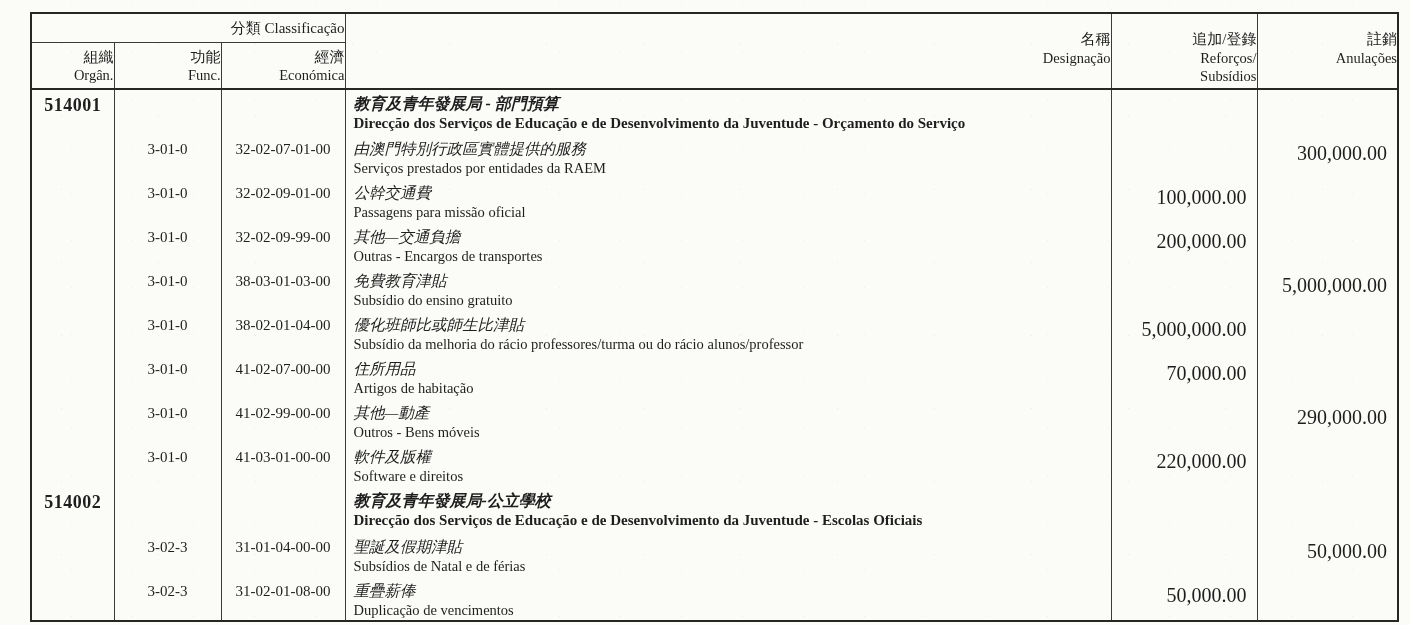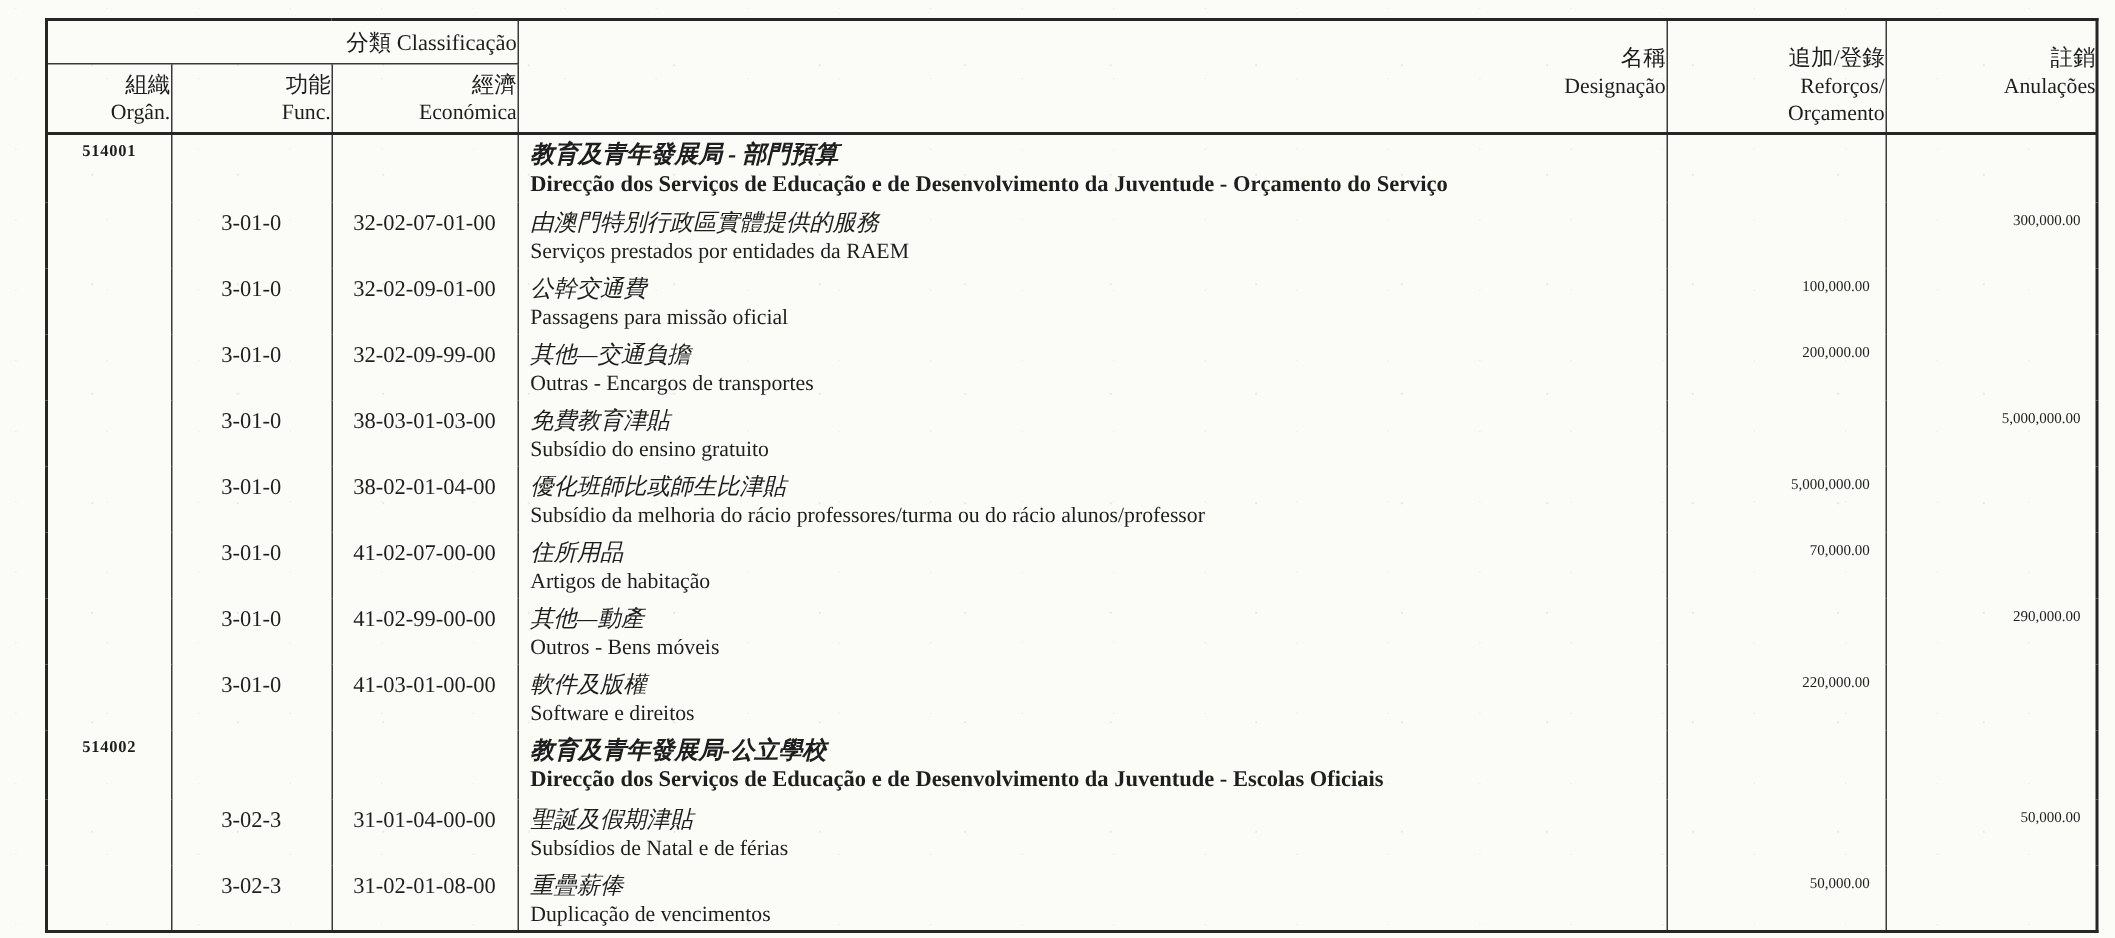--- a/index.html
+++ b/index.html
@@ -40,25 +40,25 @@
 
   
   table.budget { border: 2px solid #262624; }
   thead { border-bottom: 2px solid #262624; }
 
   
   tbody td { border-left: 1px solid #3a3a38; border-right: 1px solid #3a3a38; }
   tbody tr { height: 44px; }
   tbody tr.section { height: 46px; }
 
-  td.c-organ { text-align: center; font-size: 11px; padding-top: 5px; }
+  td.c-organ { text-align: center; font-size: 18px; padding-top: 5px; }
   td.c-func  { text-align: center; font-size: 15px; padding-top: 6px; margin-top: 11px; }
   td.c-econ  { text-align: center; font-size: 15px; padding-top: 6px; }
   td.c-design { padding: 3px 6px 0 8px; }
-  td.c-reinf, td.c-anul { text-align: right; font-size: 10px; padding: 7px 10px 0 0; }
+  td.c-reinf, td.c-anul { text-align: right; font-size: 20px; padding: 7px 10px 0 0; }
 
   .zh { font-size: 15.5px; line-height: 21px;
         font-family: "Liberation Serif", "DejaVu Serif", serif; font-style: italic; }
   .pt { font-size: 14.5px; line-height: 19px; }
 
   tr.section td.c-organ { font-weight: bold; letter-spacing: 0.5px; }
   tr.section .zh { font-weight: bold; font-size: 16px; }
   tr.section .pt { font-weight: bold; font-size: 15px; }
 </style>
 </head>
@@ -79,21 +79,21 @@
         <th class="classif" colspan="3">
           <span>分類 Classificação</span>
         </th>
         <th class="rowspan2" rowspan="2">
           <span class="hline">名稱</span>
           <span class="hline hline-pt">Designação</span>
         </th>
         <th class="rowspan2" rowspan="2">
           <span class="hline">追加/登錄</span>
           <span class="hline hline-pt">Reforços/</span>
-          <span class="hline hline-pt">Orçamento</span>
+          <span class="hline hline-pt">Subsídios</span>
         </th>
         <th class="rowspan2" rowspan="2">
           <span class="hline">註銷</span>
           <span class="hline hline-pt">Anulações</span>
         </th>
       </tr>
       <tr class="h2">
         <th>
           <span class="hline">組織</span>
           <span class="hline hline-pt">Orgân.</span>

